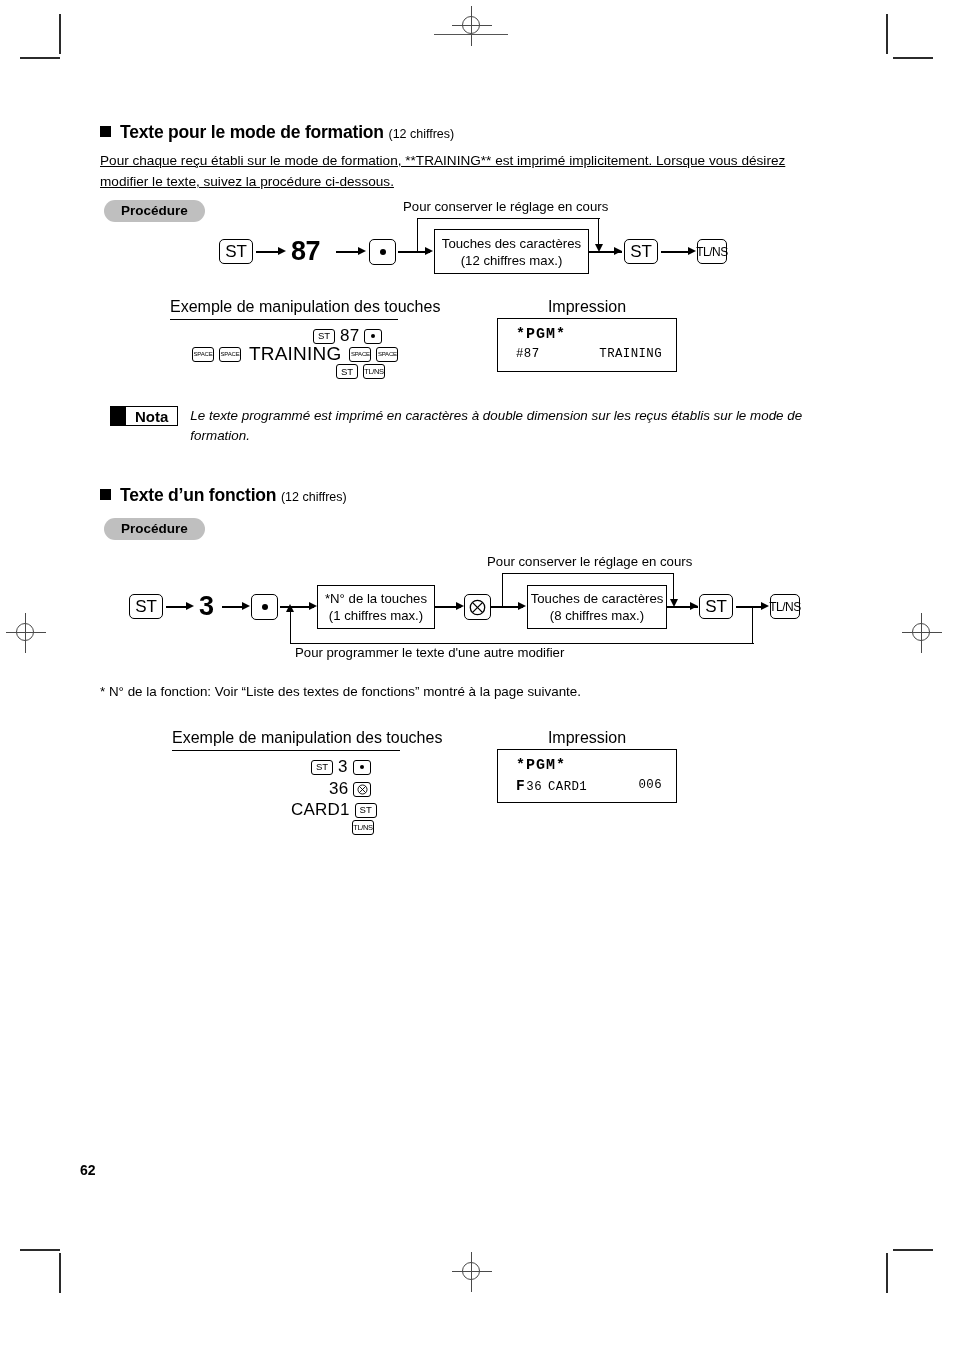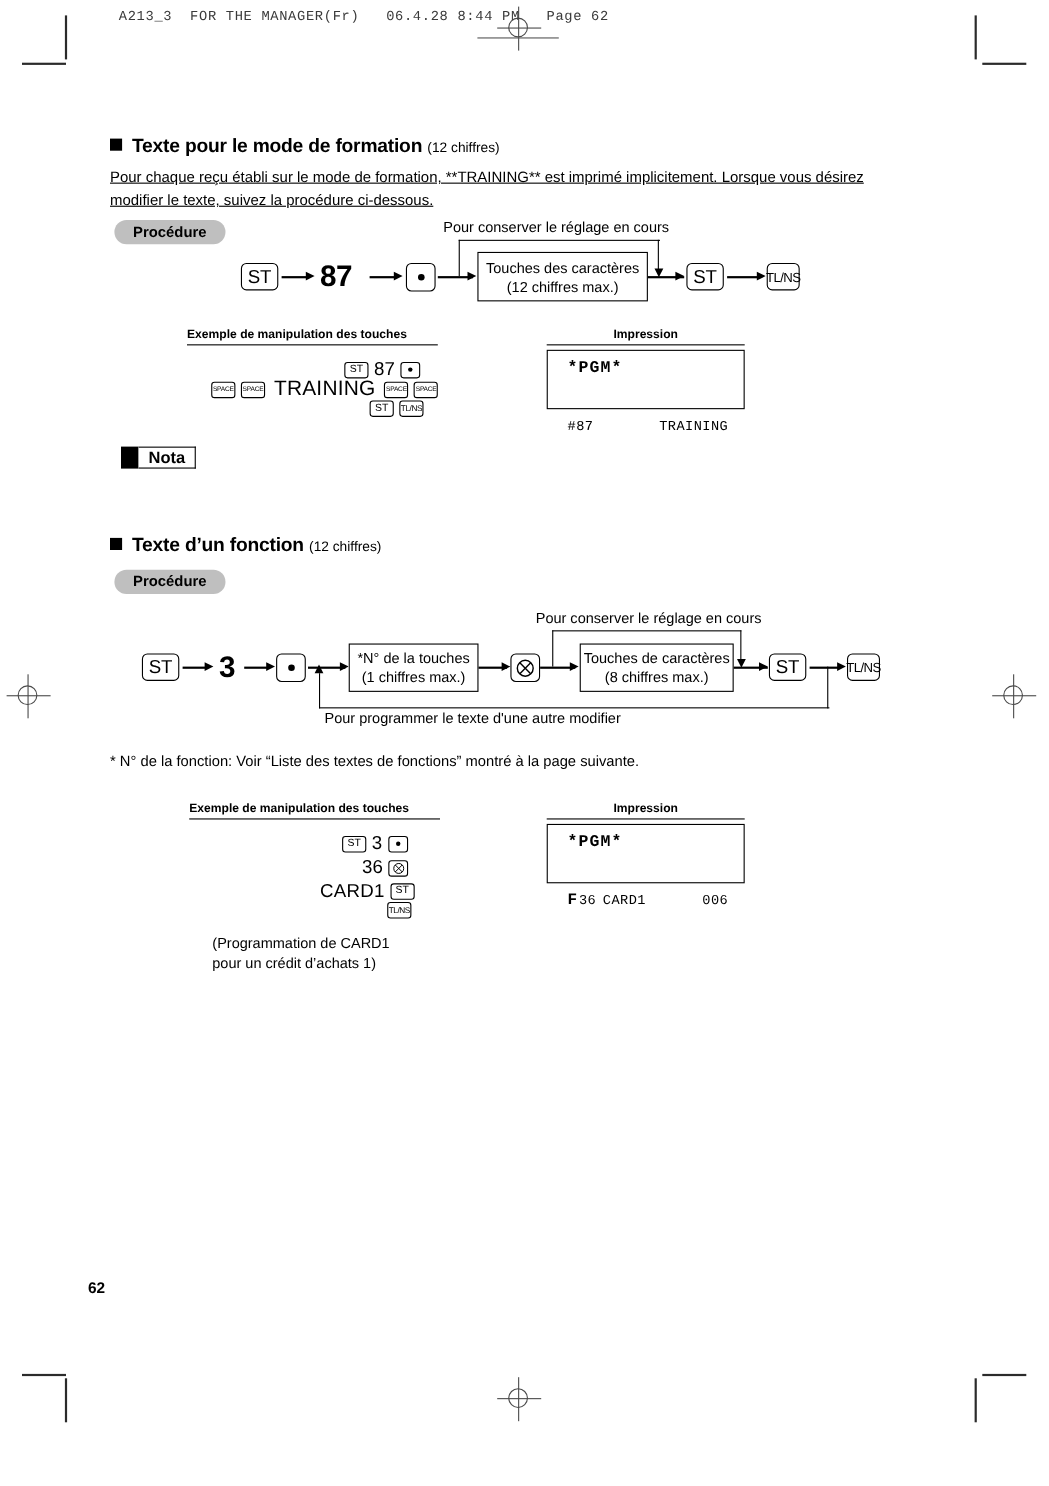--- a/index.html
+++ b/index.html
@@ -36,38 +36,38 @@
   .lbl{position:absolute;font-size:13.2px;white-space:nowrap;}
   .ln{position:absolute;background:#000;}
   .ln.h{height:1.6px;}
   .ln.thin{background:#000;}
   .arw{position:absolute;width:0;height:0;}
   .arw.r{border-top:4.5px solid transparent;border-bottom:4.5px solid transparent;border-left:8px solid #000;}
   .arw.d{border-left:4.5px solid transparent;border-right:4.5px solid transparent;border-top:8px solid #000;}
   .arw.u{border-left:4.5px solid transparent;border-right:4.5px solid transparent;border-bottom:8px solid #000;}
 
   
-  .sechead{position:absolute;font-size:11px;font-weight:bold;white-space:nowrap;}
+  .sechead{position:absolute;font-size:16px;font-weight:normal;white-space:nowrap;}
   .sechead .rule{position:absolute;left:0;right:0;bottom:-4px;height:1.4px;background:#000;}
   .keyline{position:absolute;display:flex;align-items:center;gap:5px;}
   .keyline .txt{font-size:17px;letter-spacing:.2px;}
   .kcap{box-sizing:border-box;border:1.1px solid #000;border-radius:3px;background:#fff;display:flex;align-items:center;justify-content:center;line-height:1;}
   .kcap.st{width:22px;height:15px;font-size:9.5px;}
   .kcap.space{width:22px;height:15px;font-size:6px;letter-spacing:-.2px;}
   .kcap.tlns{width:22px;height:15px;font-size:7.5px;letter-spacing:-.4px;}
   .kcap.dot{width:18px;height:15px;}
   .kcap.dot i{width:4px;height:4px;border-radius:50%;background:#000;display:block;}
   .kcap.mul{width:18px;height:15px;}
 
   .receipt{position:absolute;box-sizing:border-box;border:1.5px solid #000;background:#fff;font-family:"Liberation Mono","DejaVu Sans Mono",monospace;}
   .rc-pgm{position:absolute;font-size:15px;font-weight:bold;letter-spacing:1px;}
   .rc-row{position:absolute;left:18px;right:14px;font-size:13px;letter-spacing:.6px;display:flex;justify-content:space-between;}
   .rc-row .lft{display:flex;align-items:baseline;}
   .rc-f{font-weight:bold;font-size:14.5px;margin-right:1px;}
-  .rc-small{font-size:12.4px;letter-spacing:.4px;margin-top:34px;}
+  .rc-small{font-size:12.4px;letter-spacing:.4px;}
 
   .nota{position:absolute;display:flex;align-items:flex-start;}
   .nota .blk{width:16px;height:20px;background:#000;}
   .nota .cap{box-sizing:border-box;border:1.4px solid #000;border-left:none;height:20px;padding:0 9px;display:flex;align-items:center;font-size:15px;font-weight:bold;background:#fff;}
   .nota .body{margin-left:12px;font-size:13.4px;font-style:italic;line-height:20px;max-width:620px;}
 
   .foot{position:absolute;font-size:13.4px;}
   .pagenum{position:absolute;font-size:14px;font-weight:bold;}
   .note-par{position:absolute;font-size:13.2px;line-height:18px;}
 </style>
@@ -99,21 +99,20 @@
     <div class="vl"></div>
       <div class="hl"></div>
       <div class="circ"></div>
   </div>
   <div class="regmark" style="left:452px;top:1252px;">
     <div class="vl"></div>
       <div class="hl"></div>
       <div class="circ"></div>
   </div>
 
-  <div class="runhead">A213_3  FOR THE MANAGER(Fr)   06.4.28 8:44 PM   Page 62</div>
   <div class="headrule" style="left:434px;top:34px;width:74px;"></div>
 
   <div class="h2" style="left:100px;top:122px;">
     <span class="sq"></span><span>Texte pour le mode de formation</span> <span class="qty">(12 chiffres)</span>
   </div>
   <div class="para" style="left:100px;top:150px;width:690px;text-decoration:underline;">Pour chaque reçu établi sur le mode de formation, **TRAINING** est imprimé implicitement. Lorsque vous désirez modifier le texte, suivez la procédure ci-dessous.</div>
 
   <div class="pill" style="left:104px;top:200px;">Procédure</div>
 
   <div class="key big" style="left:219px;top:239px;width:34px;height:25px;">ST</div>
@@ -177,20 +176,21 @@
     <div class="rc-pgm" style="left:18px;top:7px;">*PGM*</div>
     <div class="rc-row" style="top:28px;">
       <span class="rc-small">#87</span>
       <span class="rc-small">TRAINING</span>
     </div>
   </div>
 
   <div class="nota" style="left:110px;top:406px;">
     <div class="blk"></div>
     <div class="cap">Nota</div>
+    <div class="body">Le texte programmé est imprimé en caractères à double dimension sur les reçus établis sur le mode de formation.</div>
   </div>
 
   <div class="h2" style="left:100px;top:485px;">
     <span class="sq"></span><span>Texte d’un fonction</span> <span class="qty">(12 chiffres)</span>
   </div>
   <div class="pill" style="left:104px;top:518px;">Procédure</div>
 
   <div class="key big" style="left:129px;top:594px;width:34px;height:25px;">ST</div>
   <div class="ln h" style="left:166px;top:606px;width:22px;"></div>
   <div class="arw r" style="left:186px;top:602px;"></div>
@@ -267,24 +267,20 @@
     </span>
   </div>
   <div class="keyline" style="left:291px;top:800px;">
     <span class="txt">CARD1</span>
     <span class="kcap st">ST</span>
   </div>
   <div class="keyline" style="left:352px;top:820px;">
     <span class="kcap tlns">TL/NS</span>
   </div>
 
-  <div class="note-par" style="left:193px;top:849px;">
-    <div>(Programmation de CARD1</div>
-    <div>pour un crédit d’achats 1)</div>
-  </div>
 
   <div class="sechead" style="left:497px;top:729px;width:180px;text-align:center;">
     <span>Impression</span>
     <span class="rule"></span>
   </div>
   <div class="receipt" style="left:497px;top:749px;width:180px;height:54px;">
     <div class="rc-pgm" style="left:18px;top:7px;">*PGM*</div>
     <div class="rc-row" style="top:28px;">
       <span class="lft">
         <span class="rc-f">F</span>

